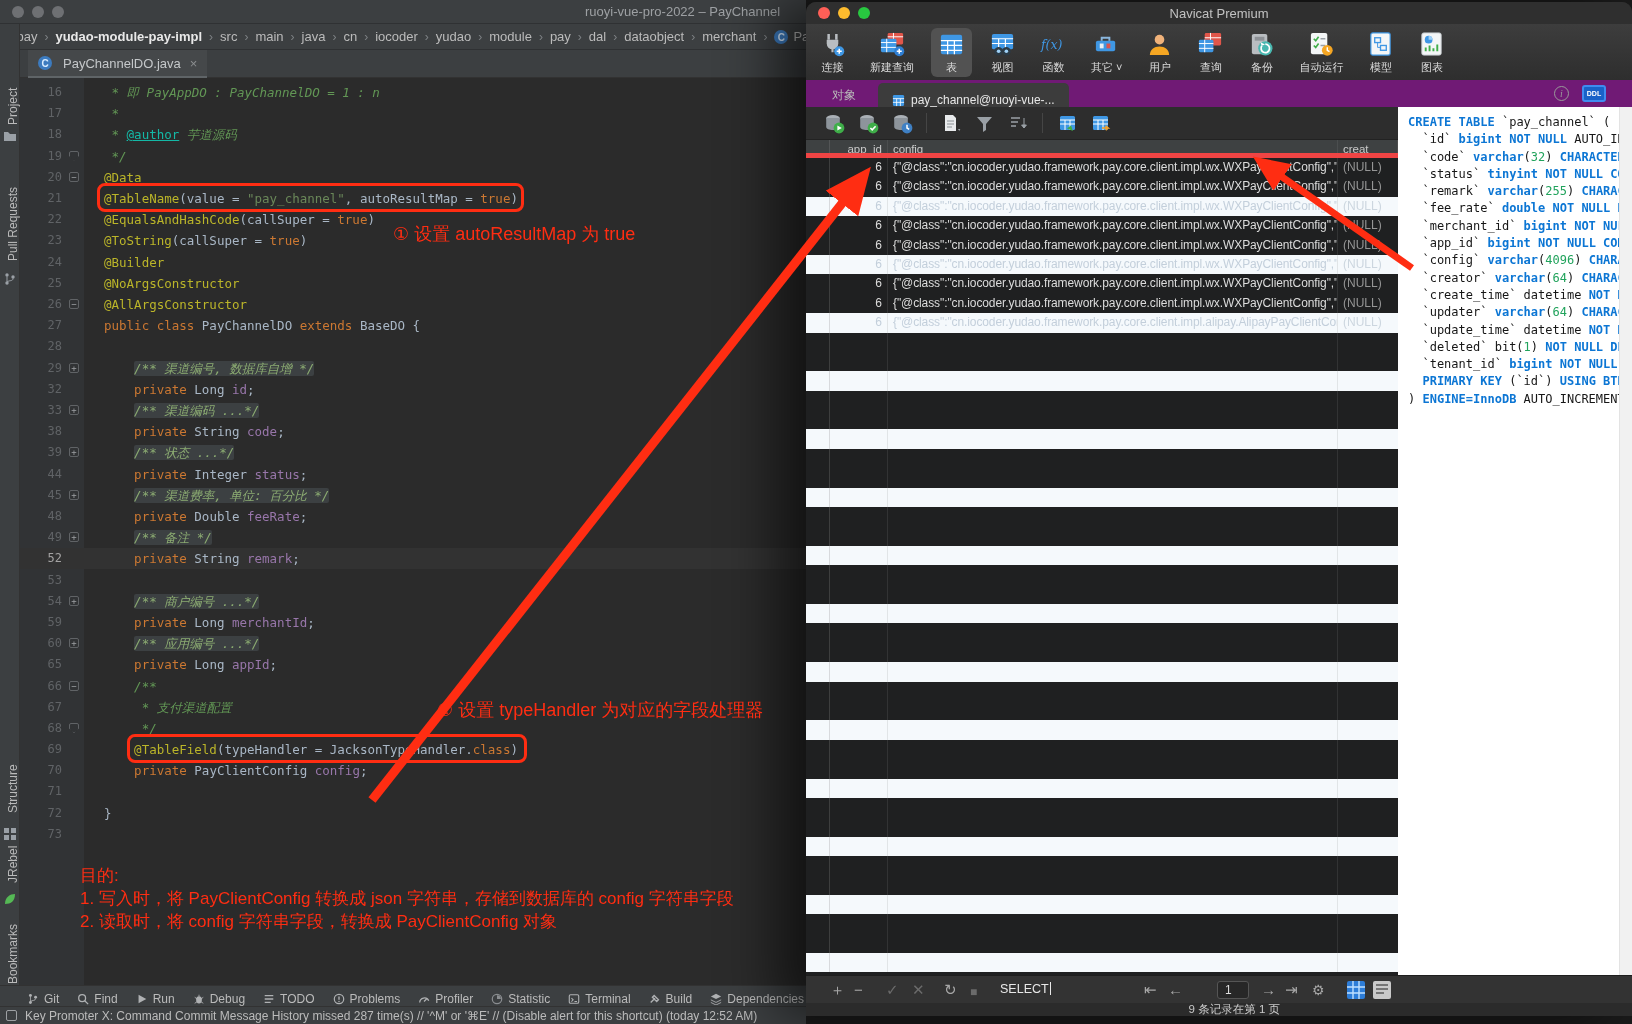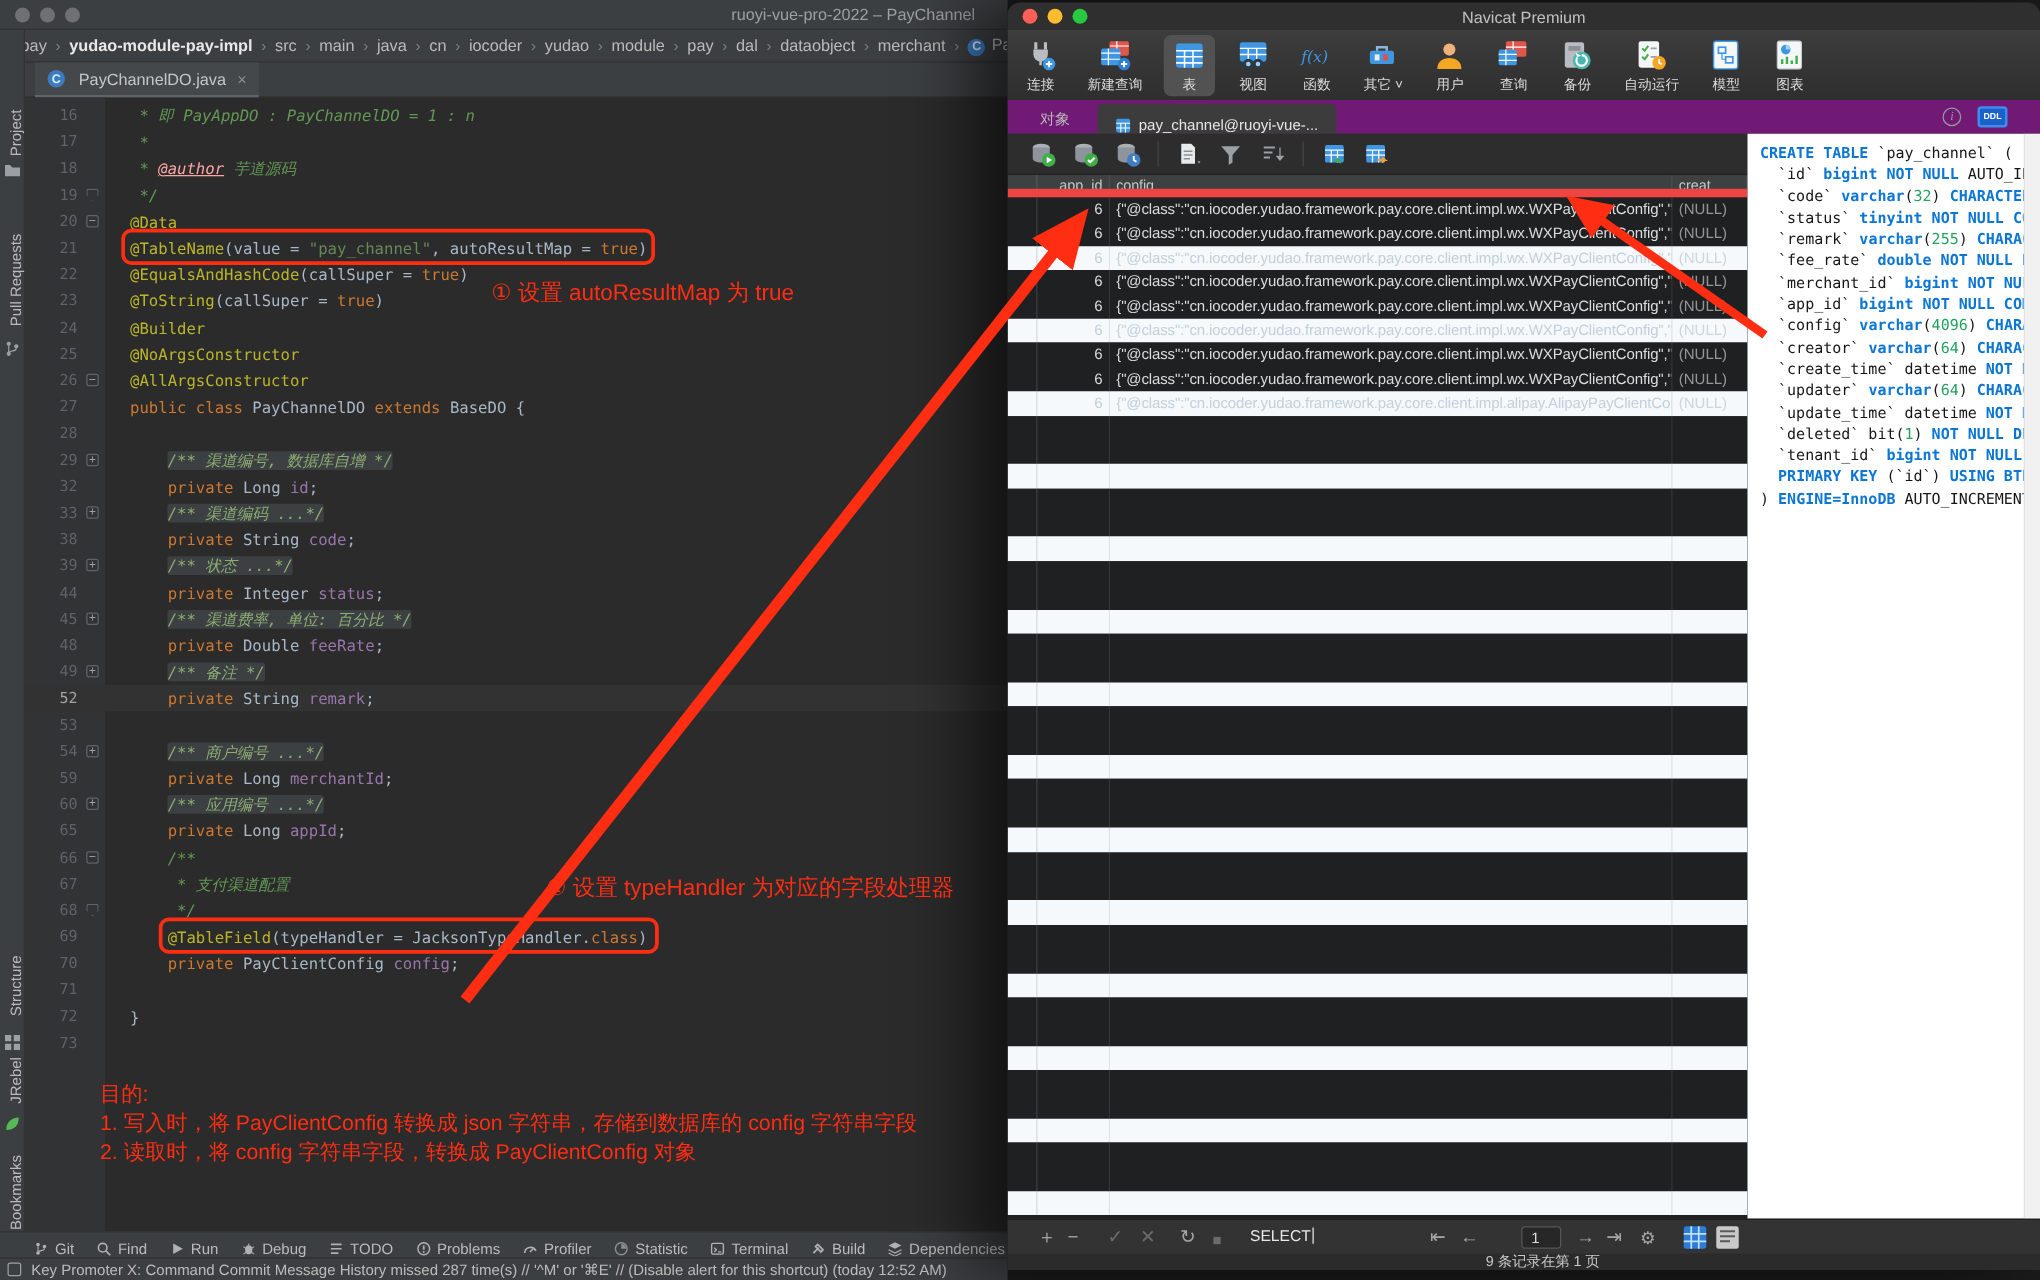--- a/index.html
+++ b/index.html
@@ -34,21 +34,21 @@
   .ln { width:46px; text-align:right; color:#606366; font-size:12px; padding-right:4px; flex:none; }
   .code-line.cur .ln { color:#a4a3a3; }
   .fm { width:18px; flex:none; position:relative; }
   .gutbg { position:absolute; left:0; top:0; bottom:0; width:64px; background:#313335; z-index:0; }
   .ln,.fm { position:relative; z-index:1; }
   .fmk { position:absolute; left:3px; top:5px; width:10px; height:10px; border:1px solid #606366; border-radius:2px;
     color:#9da0a3; font-size:9px; line-height:8px; text-align:center; background:#313335; }
   .fmk.end { border-radius:2px 2px 4px 4px; clip-path:polygon(0 0,100% 0,100% 55%,50% 100%,0 55%); line-height:6px; }
   .ct { flex:none; padding-left:20px; white-space:pre; z-index:1; }
   .tk-cm { color:#629755; font-style:italic; }
-  .tk-cmu { color:#fca5a5; font-style:italic; text-decoration:underline; }
+  .tk-cmu { color:#14b8a6; text-decoration:underline; }
   .tk-cmf { color:#8cac72; font-style:italic; background:#3c4042; border-radius:2px; }
   .tk-ann { color:#bbb529; }
   .tk-kw { color:#cc7832; }
   .tk-str { color:#6a8759; }
   .tk-fld { color:#9876aa; }
   .tk-pln { color:#a9b7c6; }
   .ide-tools { position:absolute; left:0; top:985px; width:806px; height:21px; background:#3c3f41; border-top:1px solid #323232;
     display:flex; align-items:flex-end; padding-left:18px; overflow:hidden; }
   .ide-tool { display:flex; align-items:center; gap:5px; color:#bbbbbb; font-size:12px; padding:0 9px; white-space:nowrap; }
   .ide-tool svg { width:12px; height:12px; }
@@ -77,21 +77,21 @@
   .nv-info { position:absolute; left:748px; top:6px; width:15px; height:15px; border:1.4px solid #9a9a9a; border-radius:50%;
     color:#9a9a9a; font-size:10px; text-align:center; line-height:13px; font-style:italic; font-family:"Liberation Serif",serif; }
   .nv-ddlbtn { position:absolute; left:776px; top:5px; width:24px; height:17px; background:#1962c8; border:2px solid #3f8cf0;
     border-radius:3px; color:#fff; font-size:7px; font-weight:bold; text-align:center; line-height:13px; }
   .nv-dtoolbar { position:absolute; top:105px; left:0; width:826px; height:33px; background:#2d2d2d;
     border-bottom:1px solid #222; display:flex; align-items:center; padding-left:18px; gap:13px; }
   .dt svg { width:21px; height:21px; display:block; }
   .dt-sep { width:1px; height:20px; background:#454545; }
   .nv-main { position:absolute; top:138px; left:0; width:826px; height:835px; }
   .grid-pane { position:absolute; left:0; top:0; width:592px; height:835px; background:#1f2021; overflow:hidden; }
-  .g-header { display:flex; height:18px; background:#3e4142; border-bottom:7px solid #ef4444; }
+  .g-header { display:flex; height:18px; background:#3e4142; border-bottom:5px solid #ef4444; }
   .g-header .gc { color:#c9c9c9; font-size:11.5px; line-height:18px; border-right:1px solid #4e4e4e; padding-left:6px; }
   .g-row { display:flex; height:19.4px; background:#1f2021; }
   .g-row.white { background:#f5f9fc; }
   .gc { overflow:hidden; white-space:nowrap; flex:none; }
   .gc.c0 { width:24px; border-right:1px solid rgba(140,140,140,.28); }
   .gc.c1 { width:58px; border-right:1px solid rgba(140,140,140,.18); text-align:right; padding-right:5px; }
   .gc.c2 { width:450px; border-right:1px solid rgba(140,140,140,.18); padding-left:5px; letter-spacing:-.1px; }
   .gc.c3 { width:60px; padding-left:5px; }
   .g-row .gc { font-size:12px; line-height:19.4px; color:#dcdcdc; }
   .g-row .gc.c3 { color:#969696; }

